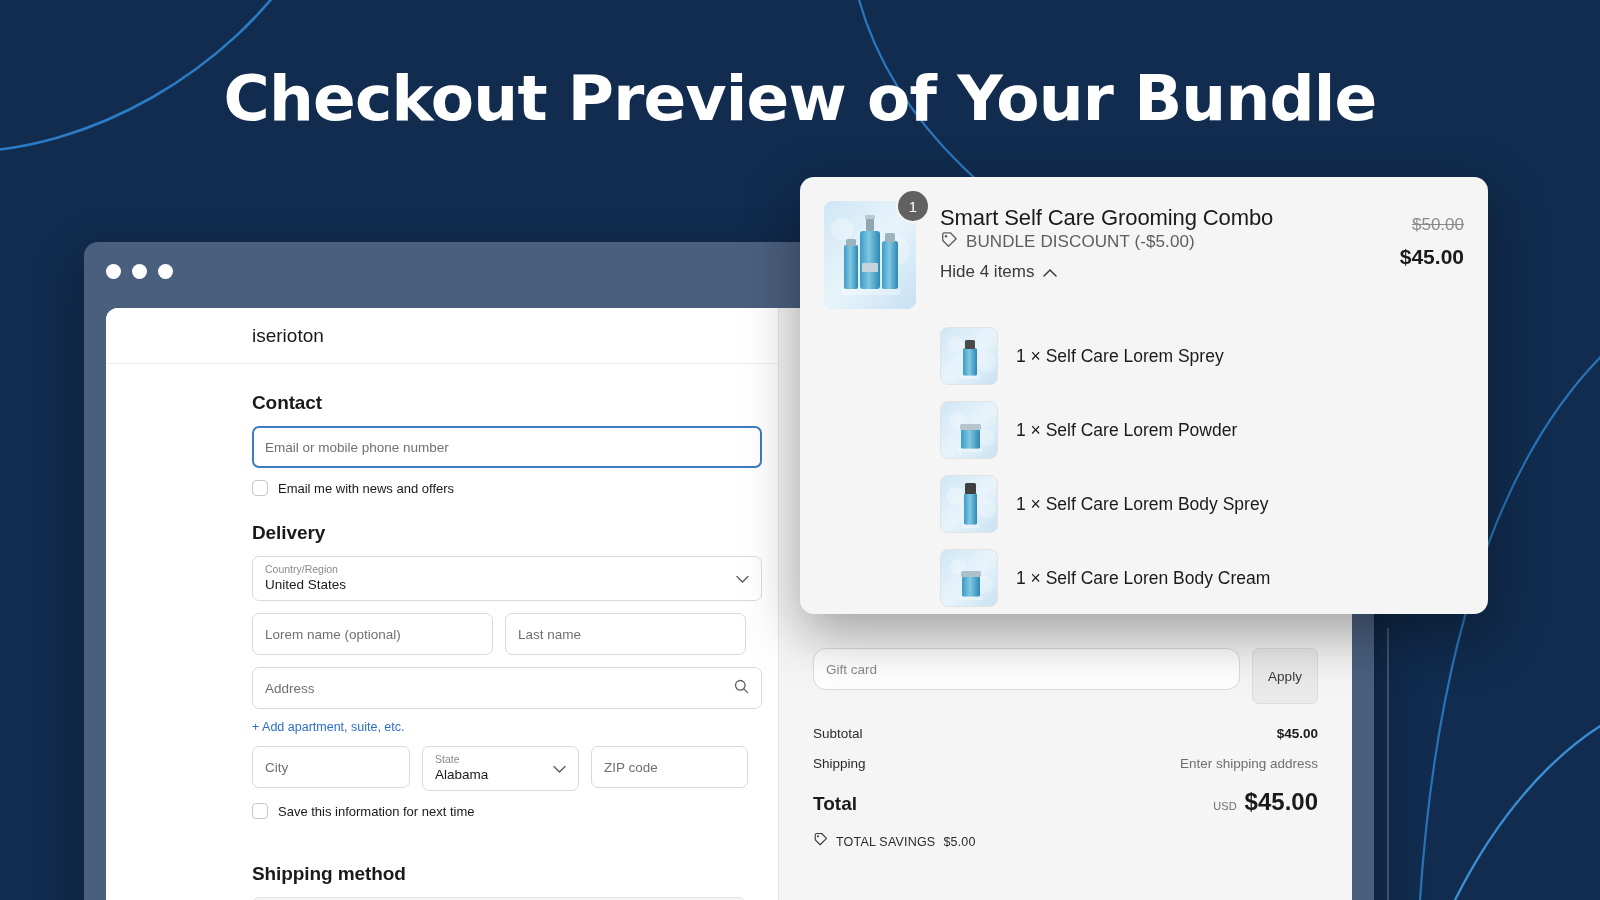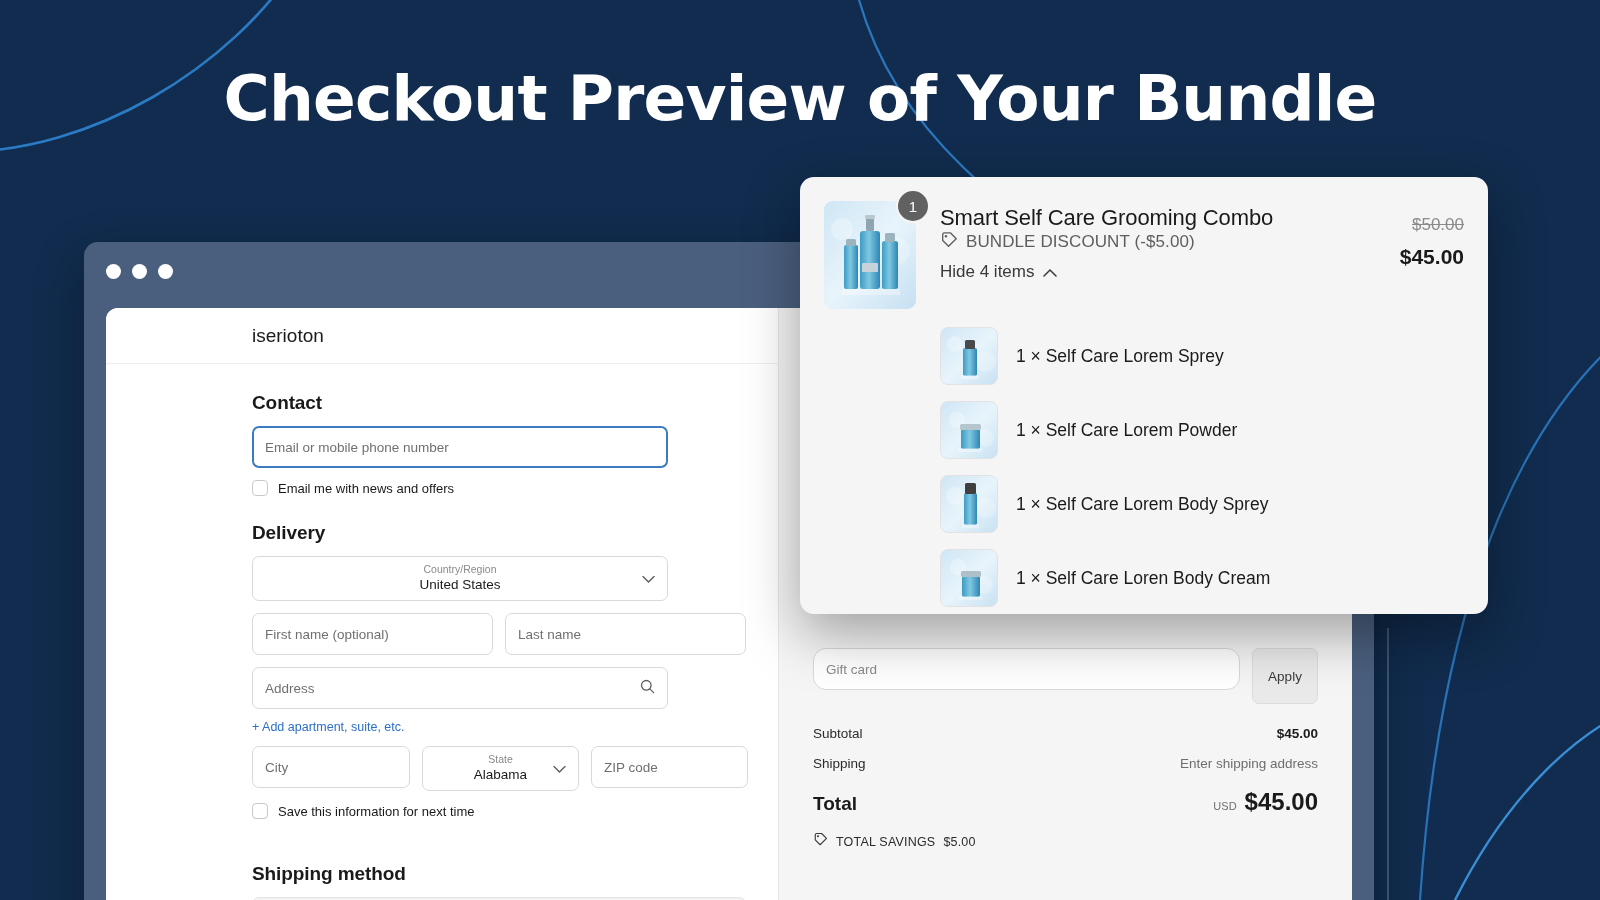--- a/index.html
+++ b/index.html
@@ -75,28 +75,28 @@
     border-radius: 7px;
     height: 42px;
     background: #ffffff;
     position: relative;
     display: flex; align-items: center;
     padding: 0 12px;
     font-size: 13.5px;
     color: #707070;
   }
   .field.focused { border: 2px solid #3B7BBF; padding: 0 11px; }
-  .field-w-full { width: 416px; }
+  .field-w-full { width: 510px; }
   .field-row { display: flex; gap: 12px; margin-top: 12px; }
   .field-half { width: 241px; }
   .field-city { width: 158px; }
   .field-state { width: 157px; }
   .field-zip { width: 157px; }
 
-  .field-stacked { height: 45px; flex-direction: column; align-items: center; justify-content: center; }
+  .field-stacked { height: 45px; flex-direction: column; align-items: flex-start; justify-content: center; }
   .field-label { font-size: 10.5px; color: #8A8A8A; line-height: 1.2; }
   .field-value { font-size: 13.5px; color: #1A1A1A; line-height: 1.3; }
   .chevron { position: absolute; right: 12px; top: 50%; transform: translateY(-50%); }
   .srch-icon { position: absolute; right: 12px; top: 50%; transform: translateY(-50%); }
 
   .check-row { display: flex; align-items: center; gap: 10px; margin-top: 12px; }
   .checkbox { width: 16px; height: 16px; border: 1px solid #C7C7C7; border-radius: 4px; background: #fff; flex: 0 0 16px; }
   .check-label { font-size: 13px; color: #1A1A1A; }
 
   .add-apt { margin-top: 11px; font-size: 12.5px; color: #2C6ECB; }
@@ -234,21 +234,21 @@
         <span class="field-value">United States</span>
         <span class="chevron">
           <svg width="13" height="8" viewBox="0 0 13 8">
               <path d="M1 1 L6.5 6.5 L12 1" fill="none" stroke="#5E5E5E" stroke-width="1.4" stroke-linecap="round"></path>
             </svg>
         </span>
       </div>
 
       <div class="field-row">
         <div class="field field-half">
-          <span>First name (optional)</span>
+          <span>Lorem name (optional)</span>
         </div>
         <div class="field field-half">
           <span>Last name</span>
         </div>
       </div>
 
       <div class="field-row">
         <div class="field field-w-full">
           <span>Address</span>
           <span class="srch-icon">

